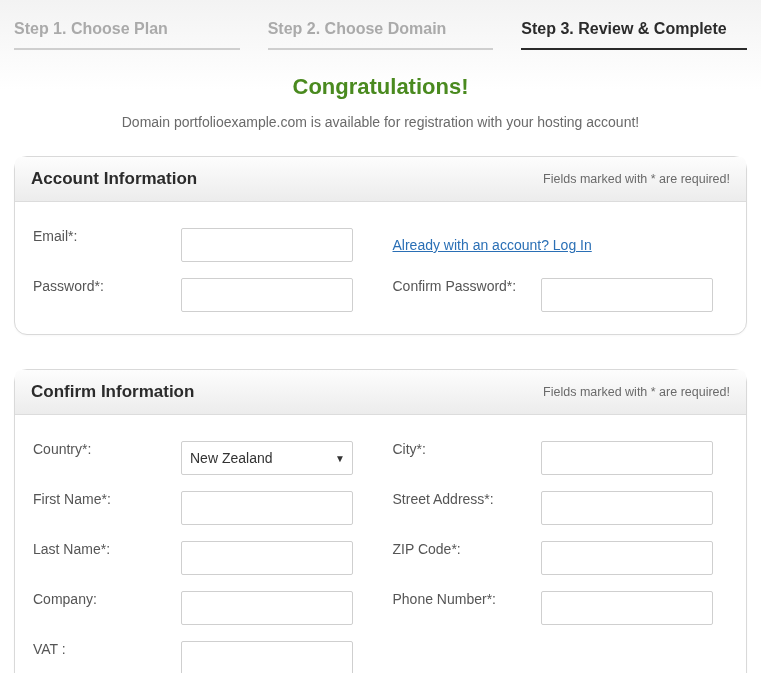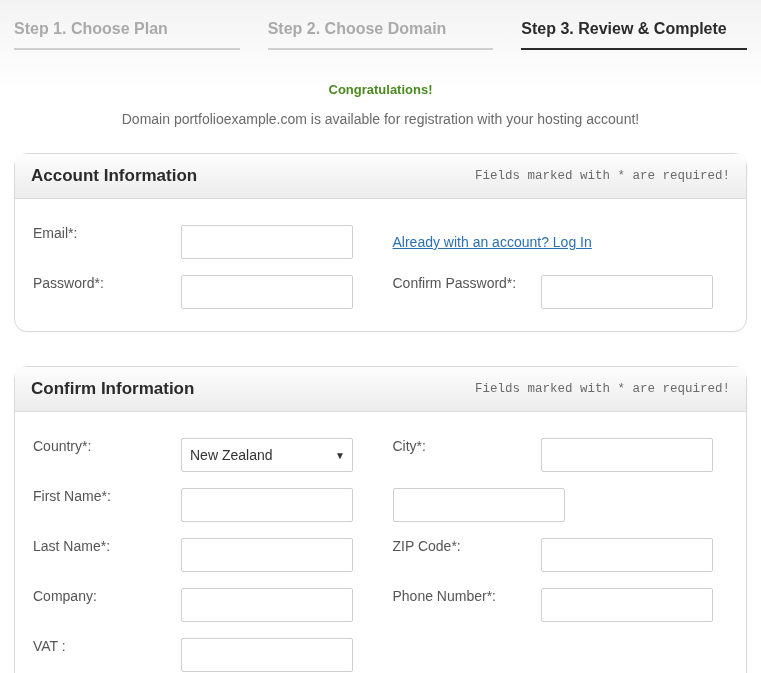--- a/index.html
+++ b/index.html
@@ -28,22 +28,22 @@
   cursor: pointer;
 }
 .step.active {
   color: #2b2b2b;
   border-bottom-color: #2b2b2b;
 }
 .congrats {
   text-align: center;
   color: #4a8a1f;
   font-weight: 700;
-  font-size: 13px;
-  margin-top: 32px;
+  font-size: 22px;
+  margin-top: 24px;
 }
 .domain-msg {
   text-align: center;
   color: #6a6a6a;
   font-size: 14px;
   margin-top: 14px;
   margin-bottom: 26px;
 }
 .card {
   border: 1px solid #d9d9d9;
@@ -62,21 +62,20 @@
   border-radius: 6px 6px 0 0;
 }
 .card-title {
   font-size: 17px;
   font-weight: 700;
   color: #2b2b2b;
 }
 .req-note {
   font-size: 12.5px;
   color: #6a6a6a;
-  font-family: Liberation Mono, monospace;
 }
 .card-body {
   padding: 26px 18px 22px;
 }
 .row {
   display: flex;
   align-items: center;
   margin-bottom: 16px;
 }
 .row:last-child { margin-bottom: 0; }
@@ -192,20 +191,21 @@
           <input type="text" value="" style="">
         </div>
       </div>
 
       <div class="row">
         <div class="col">
           <div class="label">First Name*:</div>
           <input type="text" value="" style="">
         </div>
         <div class="col">
+          <div class="label">Street Address*:</div>
           <input type="text" value="" style="">
         </div>
       </div>
 
       <div class="row">
         <div class="col">
           <div class="label">Last Name*:</div>
           <input type="text" value="" style="">
         </div>
         <div class="col">

